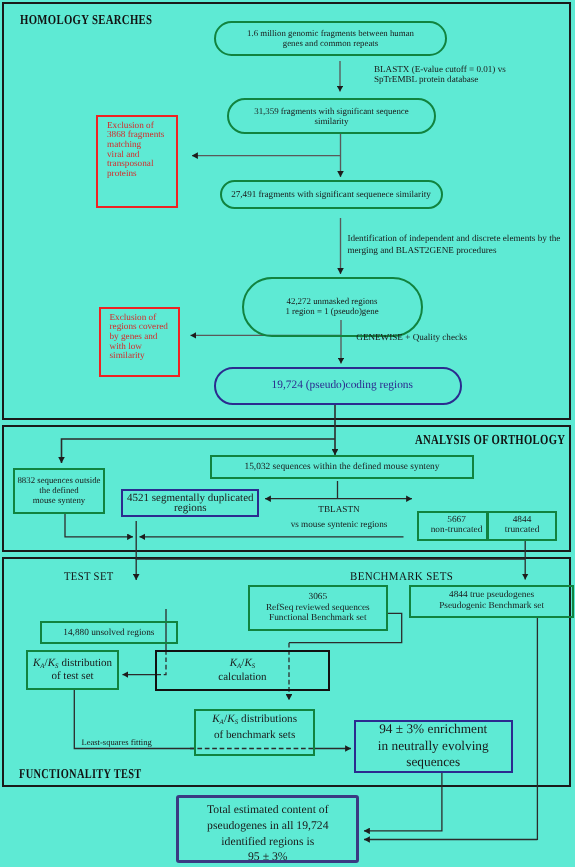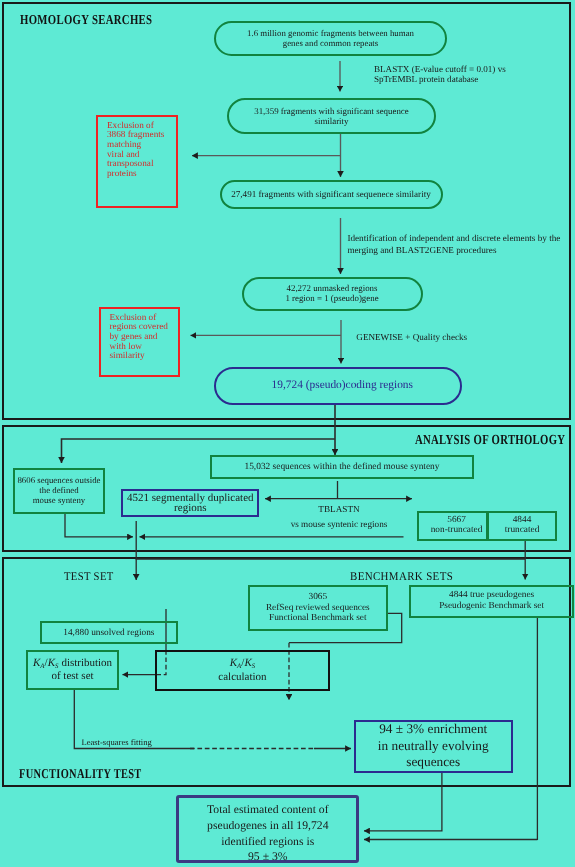--- a/index.html
+++ b/index.html
@@ -121,21 +121,21 @@
 
   <div class="node green pill" style="left:219.5px;top:179.5px;width:223px;height:29px;font-size:9.1px;line-height:10px;">
     <div><span>27,491 fragments with significant sequenece similarity</span></div>
   </div>
 
   <div class="lbl" style="left:347.4px;top:231.5px;font-size:9.2px;line-height:12.1px;white-space:nowrap;">
     <span>Identification of independent and discrete elements by the</span><br>
     <span>merging and BLAST2GENE procedures</span>
   </div>
 
-  <div class="node green pill" style="left:241.5px;top:277px;width:181px;height:34px;font-size:8.9px;line-height:9.7px;">
+  <div class="node green pill" style="left:241.5px;top:277px;width:181px;height:60px;font-size:8.9px;line-height:9.7px;">
     <div><span>42,272 unmasked regions</span><br>
          <span>1 region = 1 (pseudo)gene</span></div>
   </div>
 
   <div class="node red" style="left:98.5px;top:306.5px;width:81px;height:70.5px;font-size:9.2px;line-height:9.7px;
               align-items:flex-start;justify-content:flex-start;text-align:left;padding:4px 0 0 9px;">
     <div>
       <span>Exclusion of</span><br>
       <span>regions covered</span><br>
       <span>by genes and</span><br>
@@ -146,21 +146,21 @@
 
   <div class="lbl" style="left:356.3px;top:331.8px;font-size:9.15px;white-space:nowrap;">
     <span>GENEWISE + Quality checks</span>
   </div>
 
   <div class="node blue pill" style="left:213.6px;top:366.6px;width:248.4px;height:38.6px;font-size:11.4px;padding-left:9px;padding-bottom:1px;">
     <div><span>19,724 (pseudo)coding regions</span></div>
   </div>
 
   <div class="node green" style="left:13px;top:467.5px;width:92px;height:46.5px;font-size:8.8px;line-height:9.9px;">
-    <div><span>8606 sequences outside</span><br>
+    <div><span>8832 sequences outside</span><br>
          <span>the defined</span><br>
          <span>mouse synteny</span></div>
   </div>
 
   <div class="node green" style="left:210px;top:455px;width:264px;height:24px;font-size:9.4px;line-height:10px;">
     <div><span>15,032 sequences within the defined mouse synteny</span></div>
   </div>
 
   <div class="node blueblk" style="left:121.3px;top:489px;width:138px;height:28px;font-size:11px;line-height:10.1px;">
     <div><span>4521 segmentally duplicated</span><br>
@@ -201,20 +201,24 @@
   <div class="node black" style="left:155px;top:650px;width:175px;height:41px;font-size:11px;">
     <div><span class="kaks"><i class="k">K</i><span class="sub"><i class="k">A</i></span>/<i class="k">K</i><span class="sub"><i class="k">S</i></span></span><br>
          <span>calculation</span></div>
   </div>
 
   <div class="node green" style="left:26px;top:650px;width:93px;height:40px;font-size:11px;">
     <div><span class="kaks"><i class="k">K</i><span class="sub"><i class="k">A</i></span>/<i class="k">K</i><span class="sub"><i class="k">S</i></span></span><span> distribution</span><br>
          <span>of test set</span></div>
   </div>
 
+  <div class="node green" style="left:194.1px;top:708.8px;width:121px;height:47.2px;font-size:11.2px;line-height:13.5px;padding-bottom:9px;">
+    <div><span class="kaks"><i class="k">K</i><span class="sub"><i class="k">A</i></span>/<i class="k">K</i><span class="sub"><i class="k">S</i></span></span><span> distributions</span><br>
+         <span>of benchmark sets</span></div>
+  </div>
 
   <div class="lbl" style="left:81.4px;top:736.5px;font-size:8.6px;white-space:nowrap;">
     <span>Least-squares fitting</span>
   </div>
 
   <div class="node blueblk" style="left:354px;top:719.5px;width:158.5px;height:53.2px;font-size:13.3px;line-height:16.4px;">
     <div><span>94 ± 3% enrichment</span><br>
          <span>in neutrally evolving</span><br>
          <span>sequences</span></div>
   </div>

